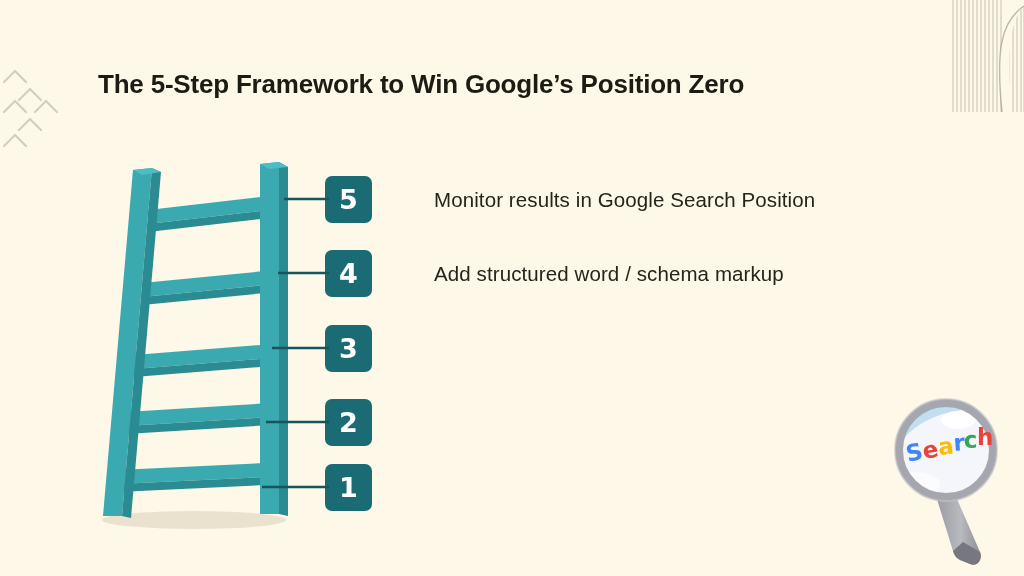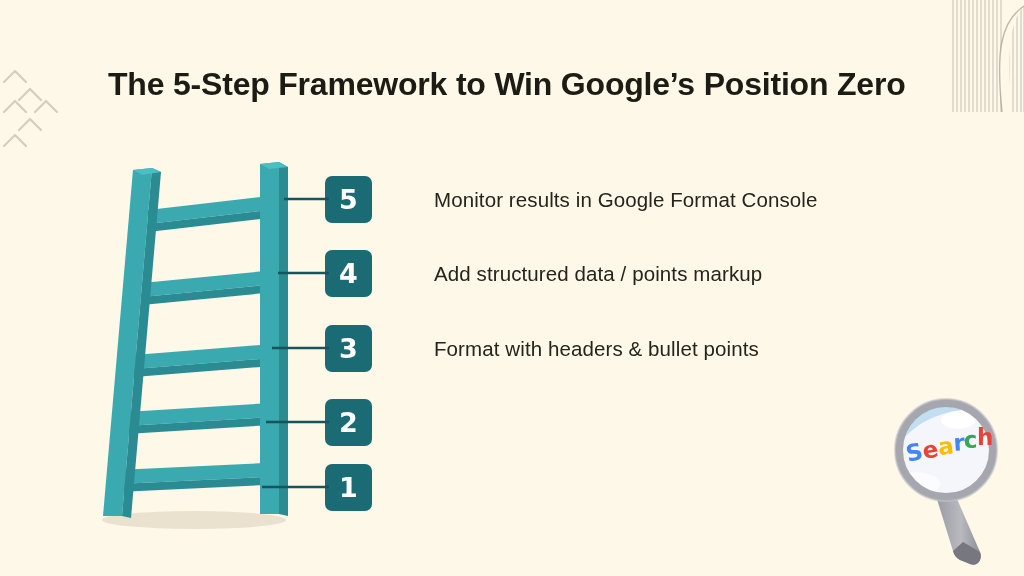--- a/index.html
+++ b/index.html
@@ -11,22 +11,22 @@
     overflow:hidden;
   }
   .slide{ position:absolute; inset:0; }
 
   
   .deco-chevrons{ position:absolute; left:2px; top:62px; width:62px; height:88px; opacity:.85; }
   .deco-stripes{ position:absolute; right:0; top:0; width:74px; height:112px; }
 
   
   .title{
-    position:absolute; left:108px; top:62px; width:810px;
-    font-size:32px; font-weight:bold; color:#1c1c14;
+    position:absolute; left:98px; top:62px; width:810px;
+    font-size:26px; font-weight:bold; color:#1c1c14;
     letter-spacing:-.2px; line-height:44px; white-space:nowrap;
   }
 
   
   .ladder{ position:absolute; left:86px; top:150px; width:240px; height:390px; }
 
   
   .steps{ position:absolute; left:325px; top:168px; width:600px; height:360px; }
   .step-row{ position:absolute; left:0; height:47px; display:flex; align-items:center; }
   .badge{
@@ -138,31 +138,30 @@
       <polygon points="174,14 193,12 193,364 174,364" fill="#3aa9b0"></polygon>
       <polygon points="193,12 202,17 202,366 193,364" fill="#2a8b93"></polygon>
       <polygon points="174,14 193,12 202,17 183,19" fill="#4dbdc4"></polygon>
     </svg>
   </div>
 
   <div class="steps">
 
     <div class="step-row" style="top:8px;">
       <div class="badge">5</div>
-      <div class="step-text">Monitor results in Google Format Console</div>
+      <div class="step-text">Monitor results in Google Search Position</div>
     </div>
 
     <div class="step-row" style="top:82px;">
       <div class="badge">4</div>
-      <div class="step-text">Add structured data / points markup</div>
+      <div class="step-text">Add structured word / schema markup</div>
     </div>
 
     <div class="step-row" style="top:157px;">
       <div class="badge">3</div>
-      <div class="step-text">Format with headers &amp; bullet points</div>
     </div>
 
     <div class="step-row" style="top:231px;">
       <div class="badge">2</div>
     </div>
 
     <div class="step-row" style="top:296px;">
       <div class="badge">1</div>
     </div>
   </div>

